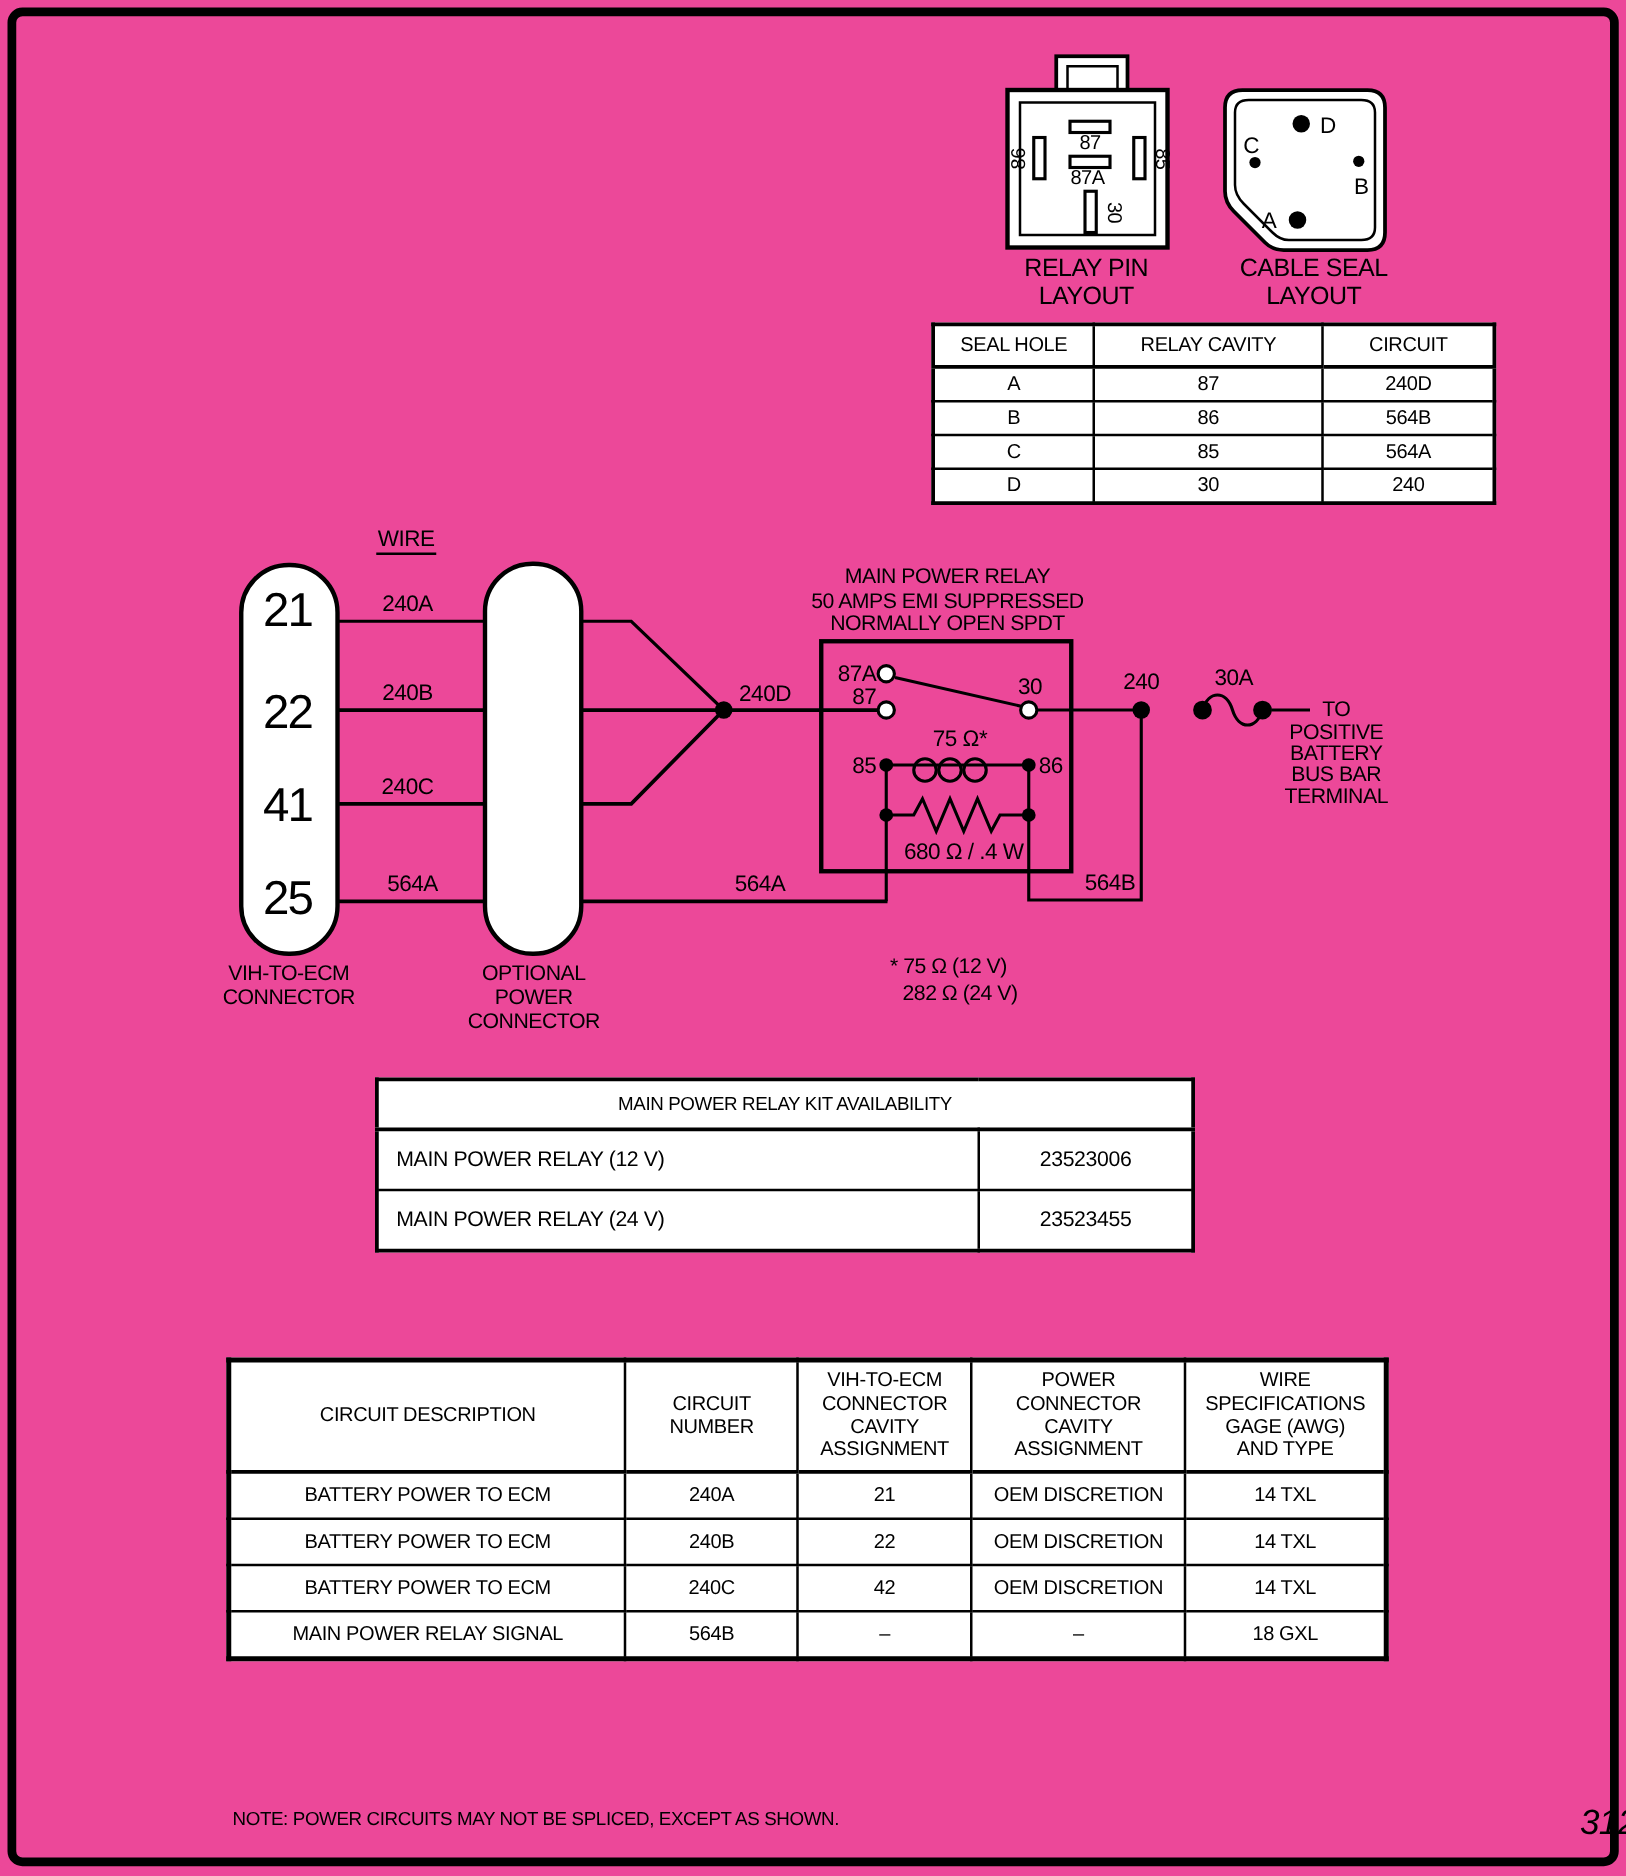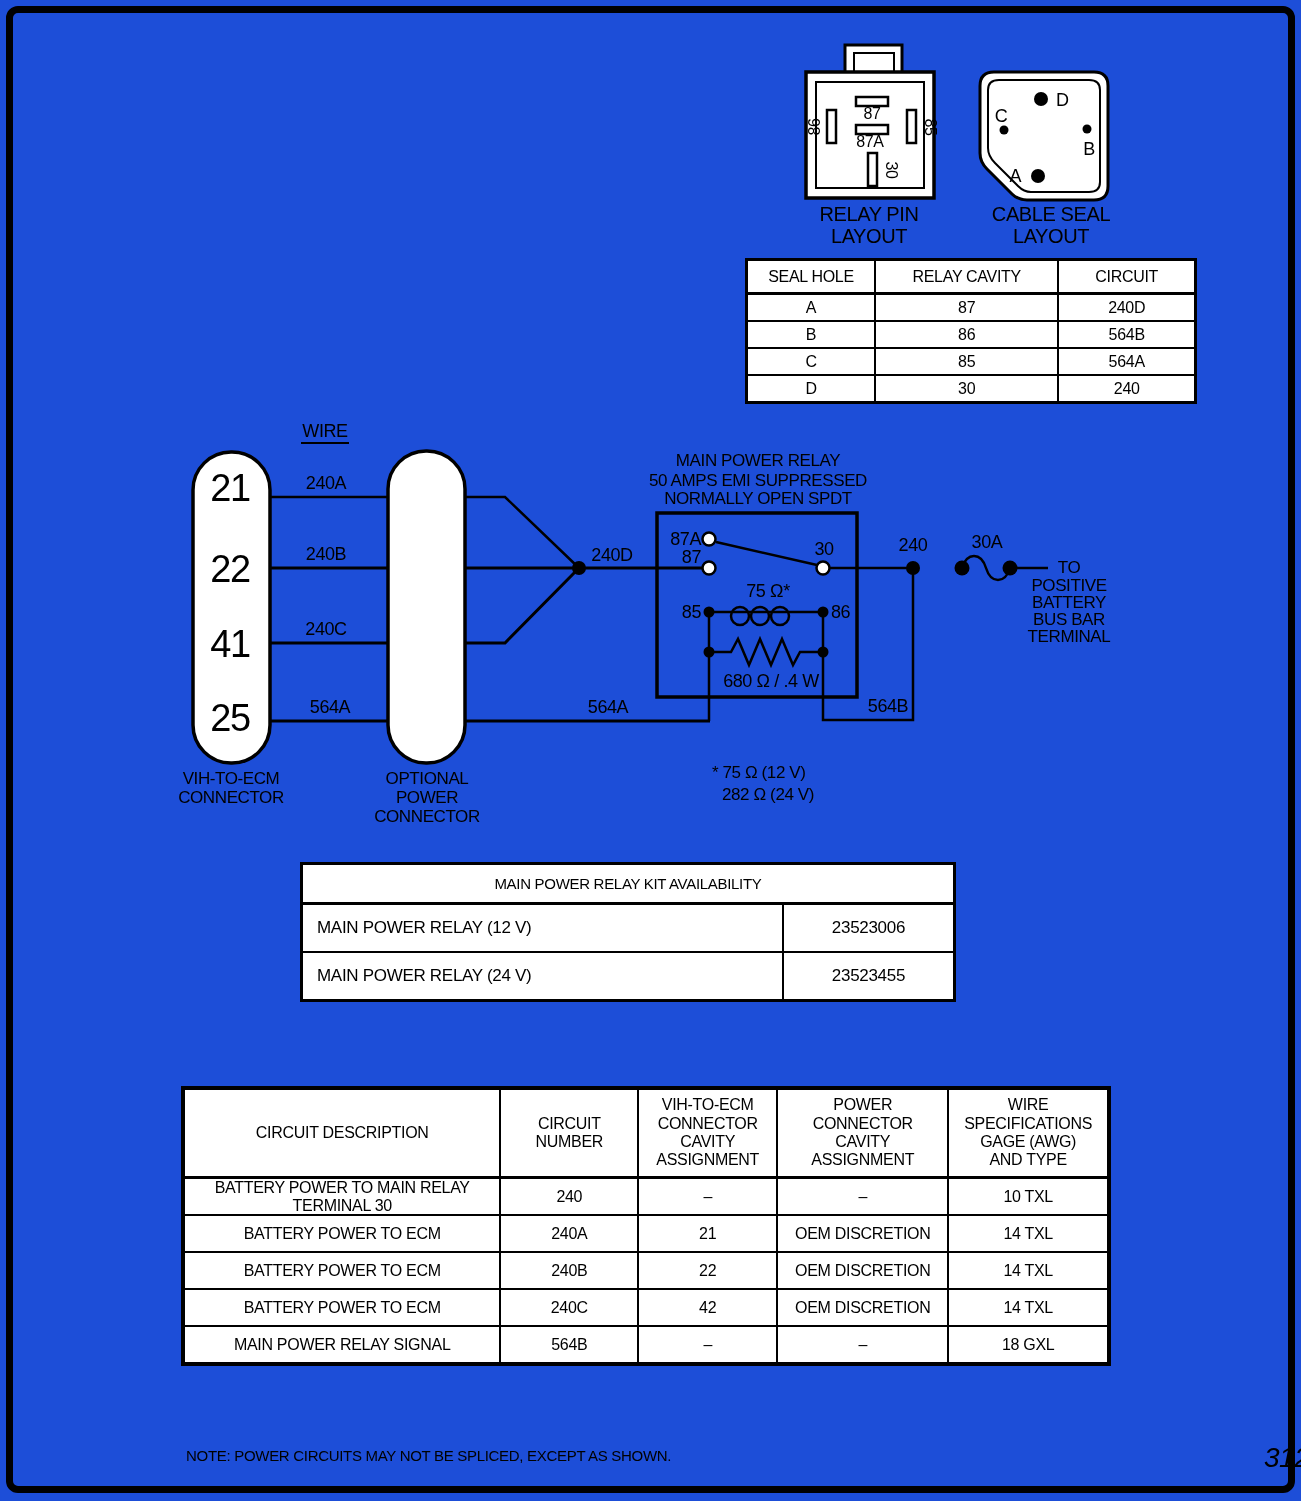--- a/index.html
+++ b/index.html
@@ -1,16 +1,16 @@
 <!DOCTYPE html>
 <html><head>
 <meta charset="utf-8">
 <style>
   html,body{margin:0;padding:0;background:#fff;}
-  .page{position:relative;width:1301px;height:1501px;background:#1d4ed8;
+  .page{position:relative;width:1301px;height:1501px;background:#ec4899;
         font-family:"Liberation Sans",sans-serif;color:#000;overflow:hidden;}
   .frame{position:absolute;left:6px;top:6px;right:6px;bottom:8px;
          border:7px solid #000;border-radius:12px;pointer-events:none;}
   svg{position:absolute;left:0;top:0;font-family:"Liberation Sans",sans-serif;}
   svg text{fill:#000;letter-spacing:-0.4px;}
   .lbl{font-size:18px;}
   .lbl-s{font-size:17px;}
   .lbl-xs{font-size:16px;}
   .cap{font-size:20px;}
   .pin{font-size:38px;letter-spacing:-1.5px;}
@@ -234,28 +234,20 @@
       <th class="pre" style="width:170px">POWER
 CONNECTOR
 CAVITY
 ASSIGNMENT</th>
       <th class="pre" style="width:153px">WIRE
 SPECIFICATIONS
 GAGE (AWG)
 AND TYPE</th>
     </tr>
     <tr>
-      <td class="pre">BATTERY POWER TO MAIN RELAY
-TERMINAL 30</td>
-      <td>240</td>
-      <td>–</td>
-      <td>–</td>
-      <td>10 TXL</td>
-    </tr>
-    <tr>
       <td class="pre">BATTERY POWER TO ECM</td>
       <td>240A</td>
       <td>21</td>
       <td>OEM DISCRETION</td>
       <td>14 TXL</td>
     </tr>
     <tr>
       <td class="pre">BATTERY POWER TO ECM</td>
       <td>240B</td>
       <td>22</td>

